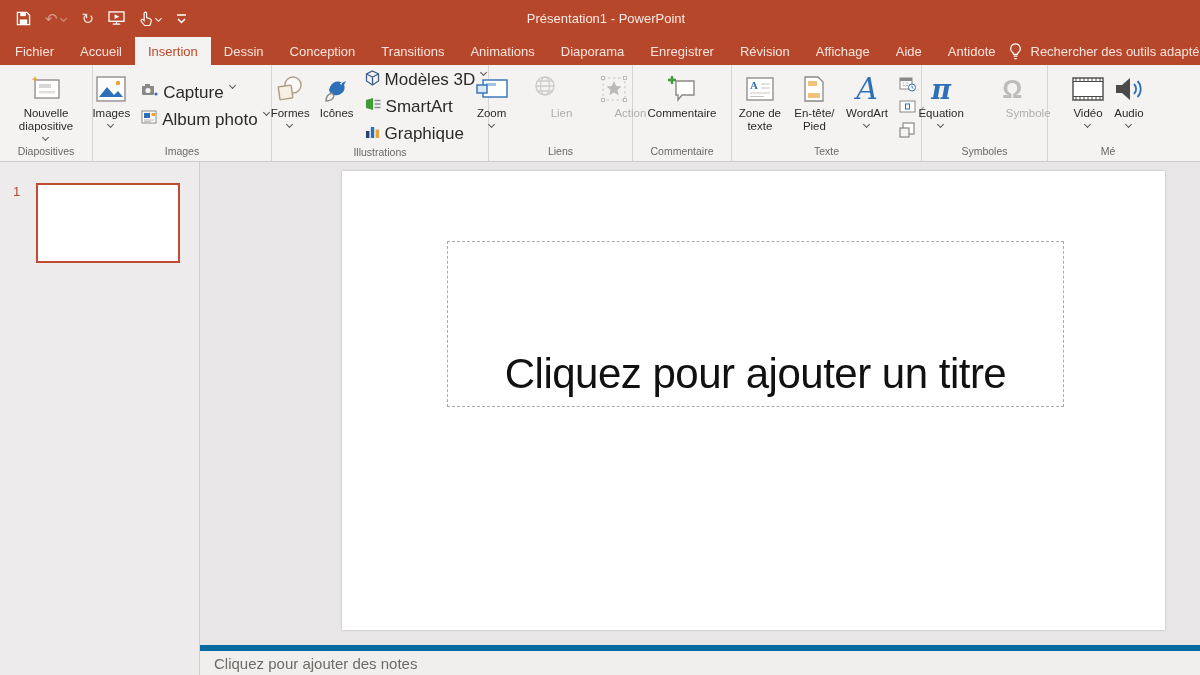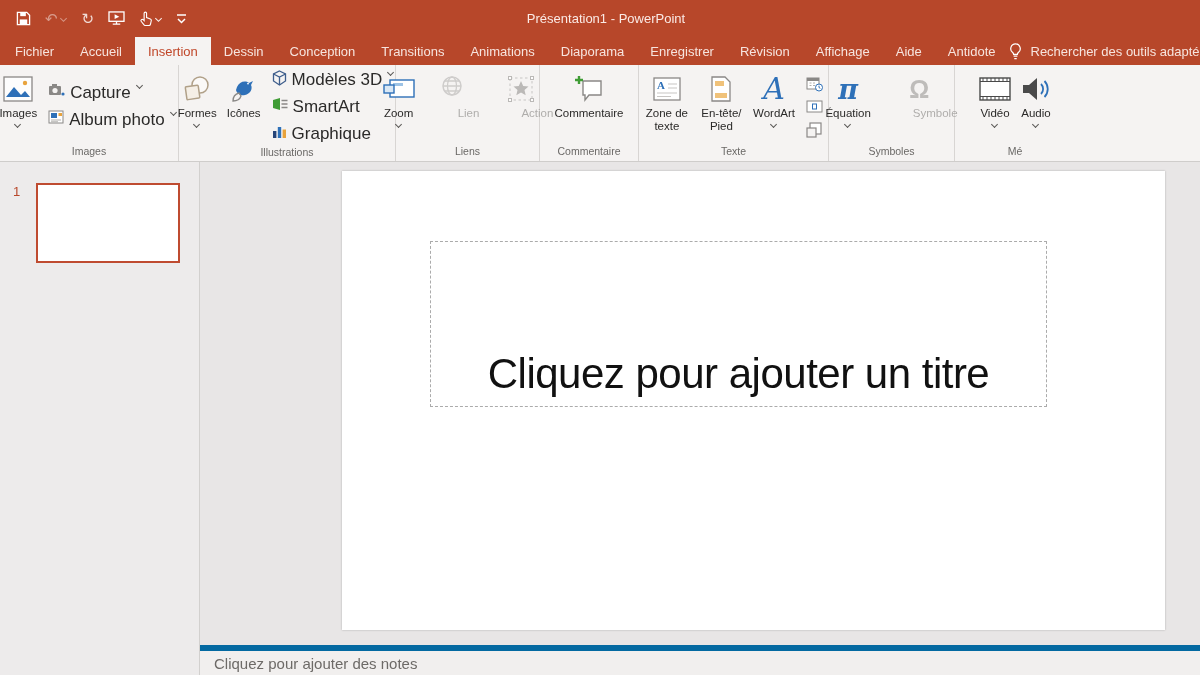--- a/index.html
+++ b/index.html
@@ -64,21 +64,21 @@
   .thumbpanel { flex:0 0 200px; background:#edebeb; border-right:1px solid #d2d0ce;
     padding:20px 0 0 0; position:relative; }
   .thumb-num { position:absolute; left:13px; top:22px; color:#b7472a; font-size:13px; }
   .thumb { position:absolute; left:36px; top:21px; width:144px; height:80px;
     background:#fff; border:2px solid #bf4b30; cursor:pointer; }
   .editor { flex:1 1 auto; display:flex; flex-direction:column; background:#e8e6e6; min-width:0; }
   .canvas-wrap { flex:1 1 auto; position:relative; }
   .slide { position:absolute; left:142px; top:9px; width:823px; height:459px;
     background:#fff; box-shadow:0 0 2px rgba(0,0,0,.25); }
   .ph { position:absolute; border:1px dashed #ababab; display:flex; justify-content:center; }
-  .ph-title { left:88px; top:70px; width:617px; height:166px; align-items:flex-end; padding-bottom:8px; }
+  .ph-title { left:105px; top:70px; width:617px; height:166px; align-items:flex-end; padding-bottom:8px; }
   .ph-title .phtext { font-size:42px; font-weight:300; color:#111; letter-spacing:-.5px; white-space:nowrap; }
   .ph-sub { left:105px; top:239px; width:617px; height:112px; align-items:flex-start; padding-top:8px; }
   .ph-sub .phtext { font-size:17px; color:#111; }
   .notesbar { flex:0 0 30px; background:#f1efee; border-top:6px solid #0369a1;
     display:flex; align-items:center; padding-left:14px; font-size:15px; color:#6d6a67; }
 
   svg { display:block; }
 </style>
 </head>
 <body>
@@ -141,20 +141,37 @@
             <path d="M6.5 1a5 5 0 013 9c-.6.5-1 1.2-1 2H4.5c0-.8-.4-1.5-1-2a5 5 0 013-9z" fill="none" stroke="#fff" stroke-width="1.3"></path>
             <path d="M4.5 14h4M5.2 16.5h2.6" stroke="#fff" stroke-width="1.3"></path>
           </svg>
       </span>
       <span>Rechercher des outils adaptés</span>
     </div>
   </div>
 
   <div class="ribbon">
 
+    <div class="grp" style="width:93px">
+      <div class="grp-content">
+        <div class="bigbtn">
+          <span class="bicon">
+            <svg width="32" height="30" viewBox="0 0 32 30">
+                <rect x="5" y="6" width="24" height="18" fill="#fff" stroke="#8a8886" stroke-width="1.3"></rect>
+                <rect x="9" y="10" width="12" height="4" fill="#d8d6d4"></rect>
+                <rect x="9" y="17" width="16" height="2.5" fill="#e2e0de"></rect>
+                <path d="M5 2l1 2.4L8.5 5 6 6 5 8.4 4 6 1.5 5 4 4.4z" fill="#e8a33d"></path>
+              </svg>
+          </span>
+          <span class="blabel">Nouvelle diapositive</span>
+          <span class="chev mt"></span>
+        </div>
+      </div>
+      <div class="grp-label">Diapositives</div>
+    </div>
 
 
     <div class="grp" style="width:179px">
       <div class="grp-content">
         <div class="bigbtn">
           <span class="bicon">
             <svg width="32" height="28" viewBox="0 0 32 28">
                 <rect x="2" y="2" width="28" height="24" fill="#fdfdfd" stroke="#8a8886" stroke-width="1.3"></rect>
                 <circle cx="23" cy="8" r="2.2" fill="#e8a33d"></circle>
                 <path d="M4 22l8-10 7 8 4-4 5 6z" fill="#2e70b8"></path>

